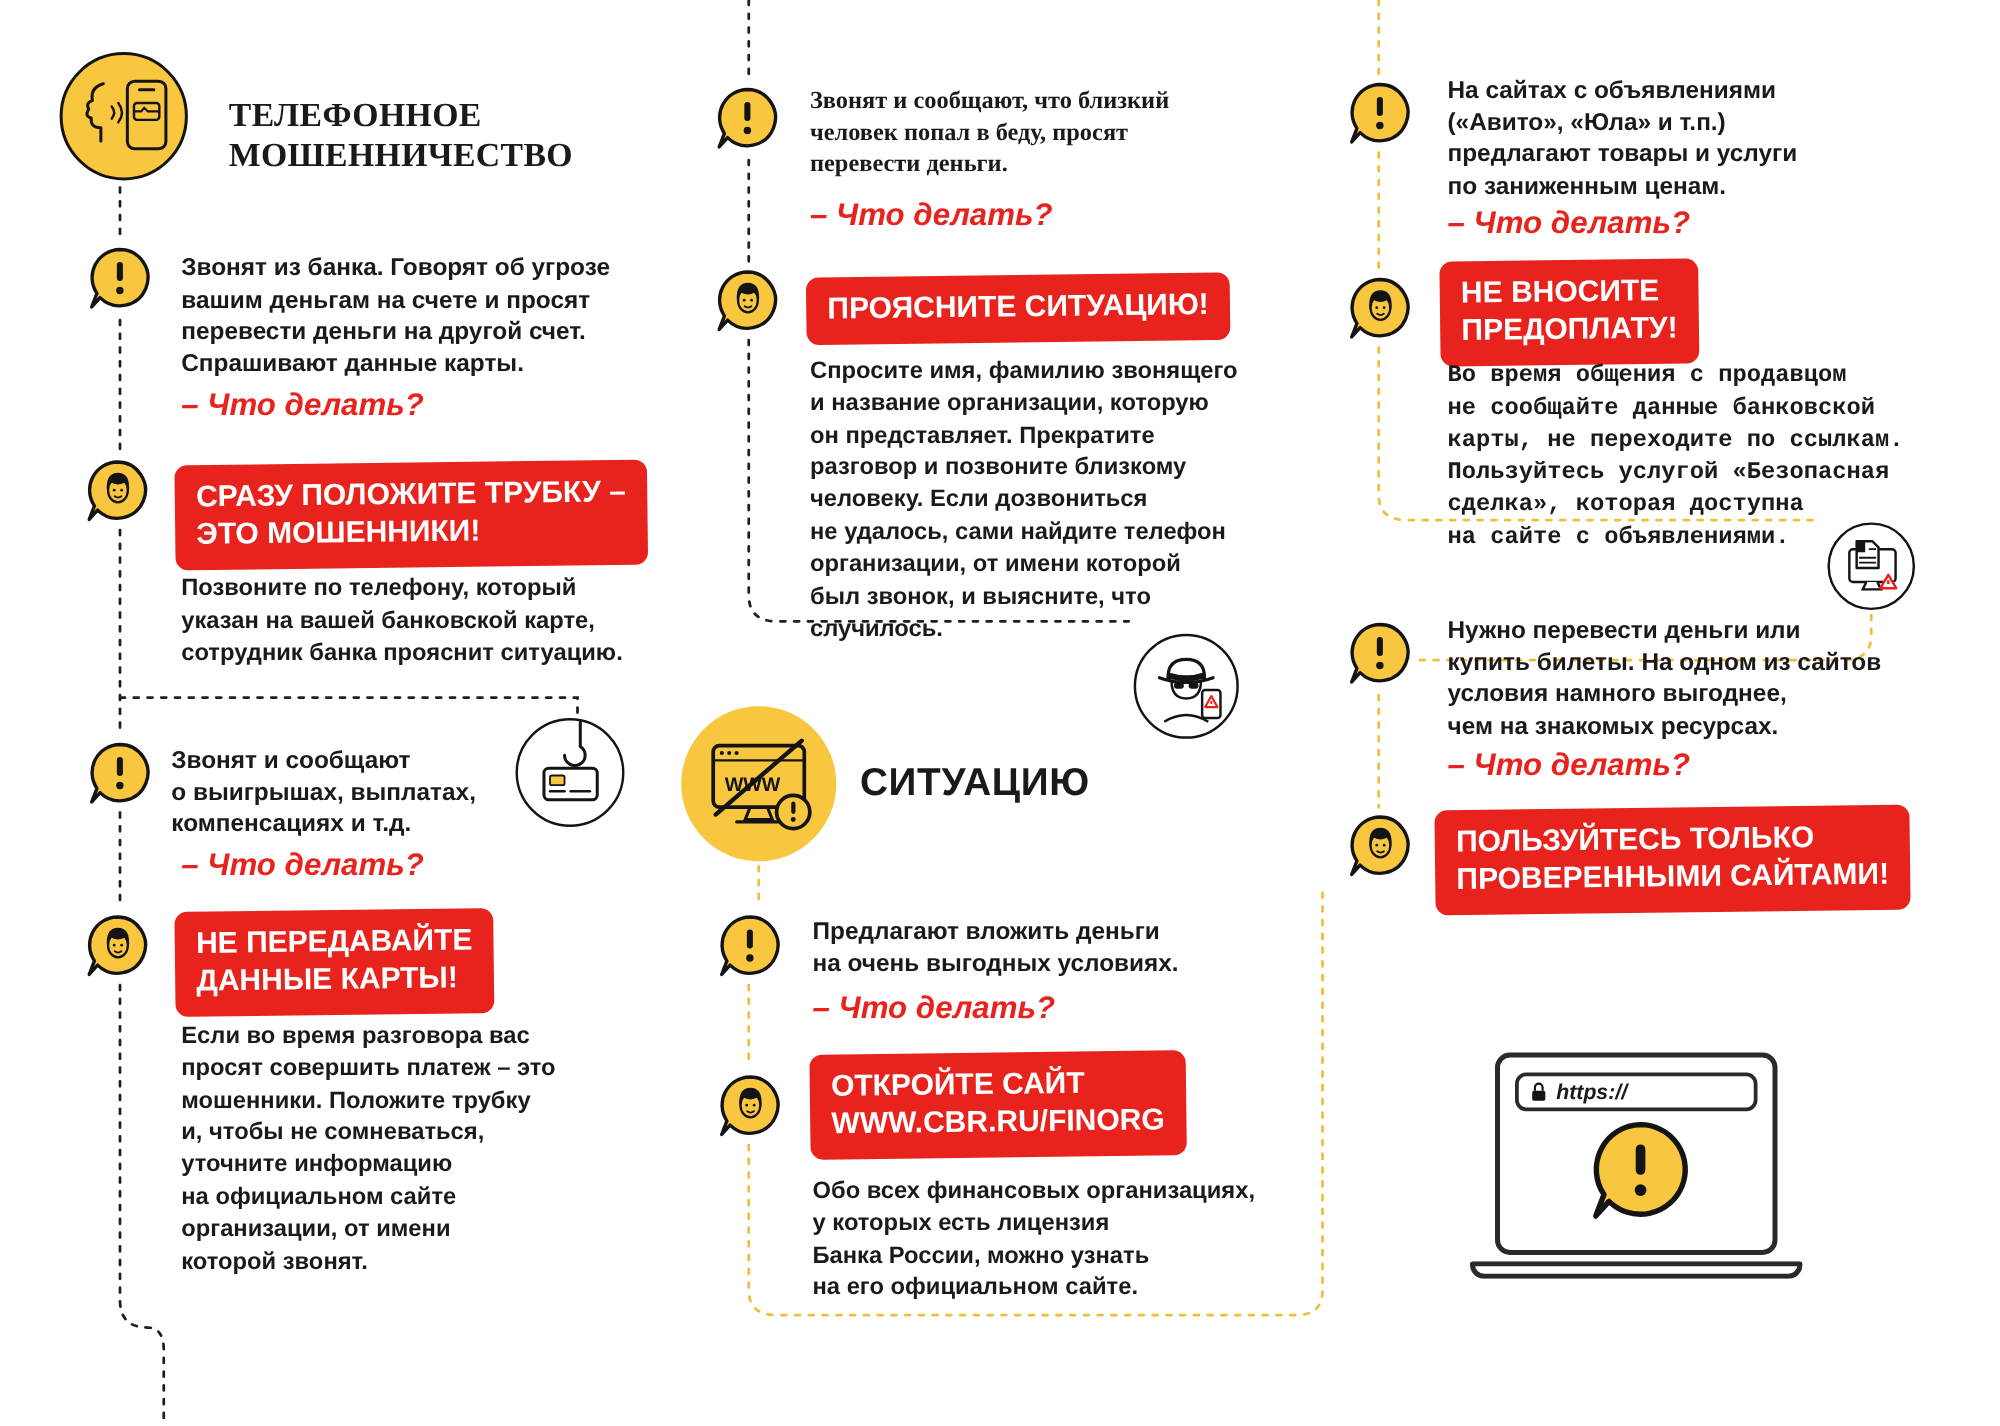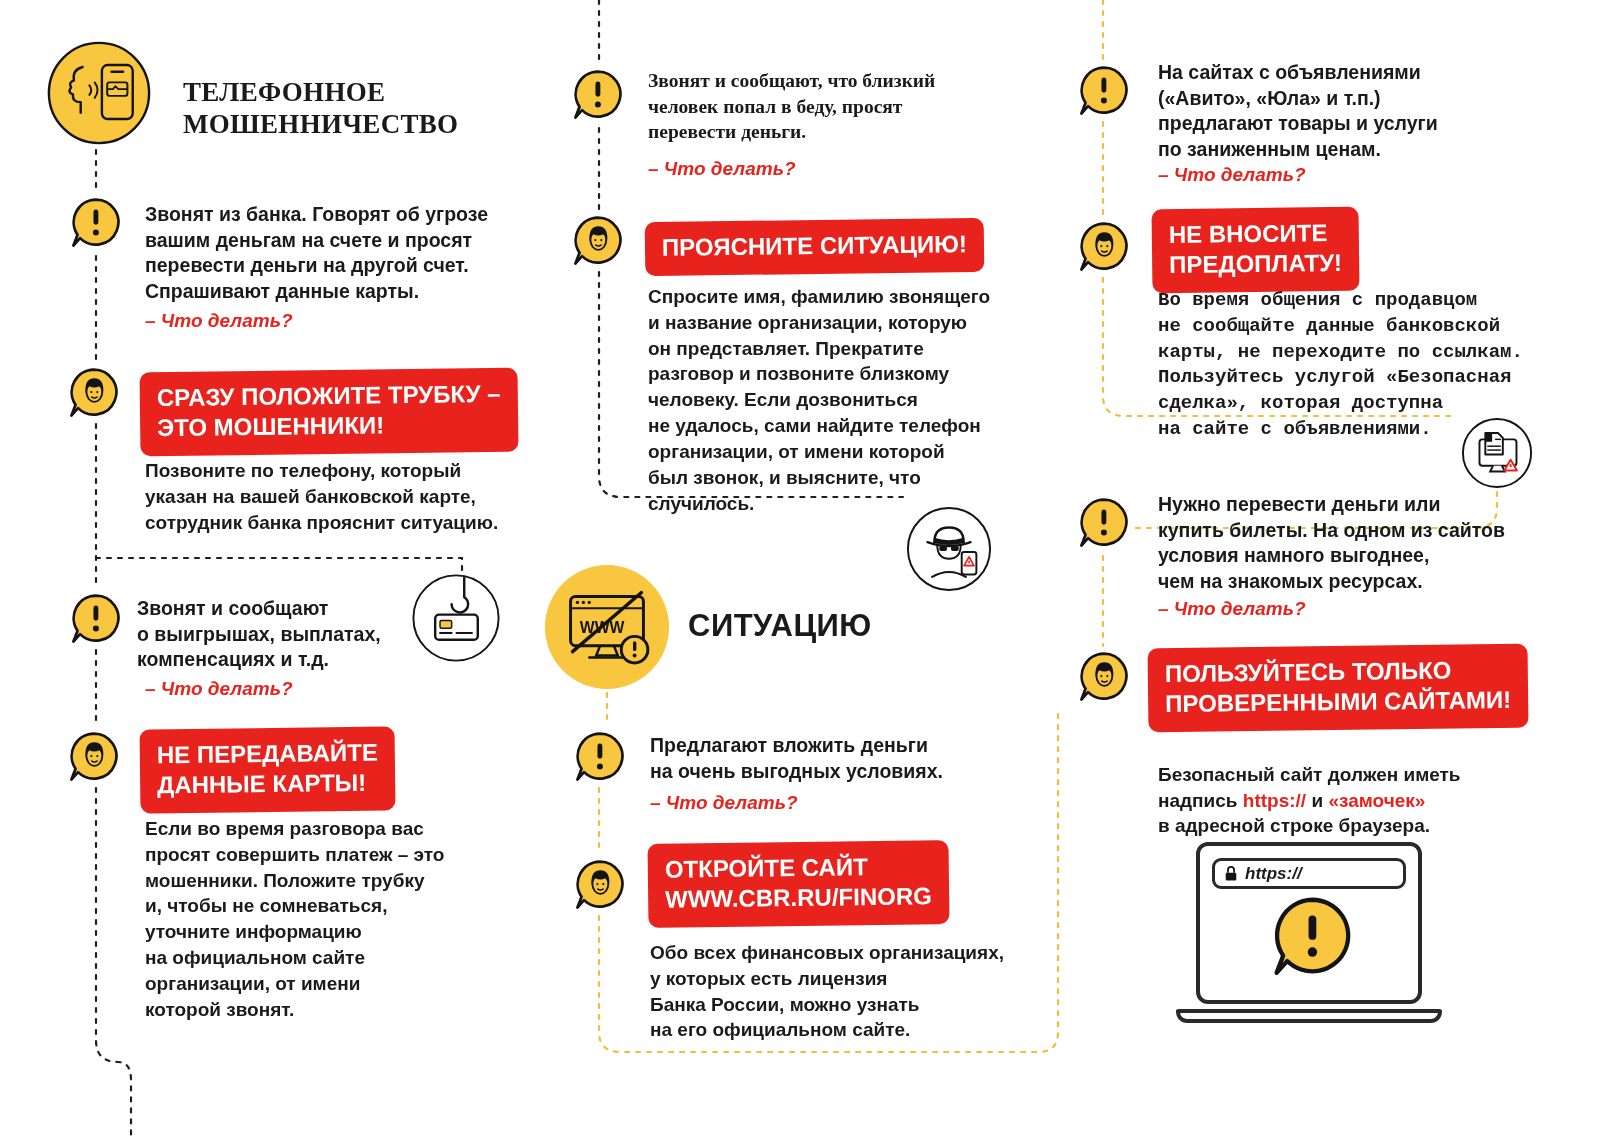--- a/index.html
+++ b/index.html
@@ -6,21 +6,21 @@
   html,body { background:#fff; }
   .canvas {
     position:relative; width:1600px; height:1141px; background:#ffffff;
     font-family:"Liberation Sans", sans-serif; color:#1a1a1a; overflow:hidden;
   }
   .abs { position:absolute; }
   .connectors { position:absolute; left:0; top:0; pointer-events:none; }
   .section-title { font-size:27px; font-weight:800; line-height:1.2; white-space:pre-line; letter-spacing:.3px;font-family:Liberation Serif, serif; }
   .internet-title { font-size:31px; font-weight:800; letter-spacing:.5px; }
   .warning { font-size:19.5px; font-weight:700; line-height:1.32; white-space:pre-line; }
-  .question { font-size:19px; font-weight:700; font-style:italic; color:#E8231D; white-space:pre-line; }
+  .question { font-size:25px; font-weight:700; font-style:italic; color:#E8231D; white-space:pre-line; }
   .advice { font-size:19px; font-weight:600; line-height:1.36; white-space:pre-line; }
   .advice .hl { color:#E8231D; font-weight:800; }
   .badge {
     background:#E8231D; color:#ffffff; font-weight:800; font-size:24px;
     padding:11px 17px 13px; border-radius:10px; line-height:1.24;
     white-space:pre-line; display:inline-block; transform:rotate(-0.7deg);
   }
   svg text { font-family:"Liberation Sans", sans-serif; }
   
   .laptop-screen { position:relative; width:226px; height:162px; border:4px solid #2a2a2a; border-radius:12px; background:#fff; }
@@ -275,25 +275,20 @@
 условия намного выгоднее,
 чем на знакомых ресурсах.</div>
   <div class="abs question" style="left:1158px; top:598px;">– Что делать?</div>
   <div class="abs" style="left:1076px; top:650px;">
     <svg width="54" height="54" viewBox="0 0 60 60">
         <use href="#sym-person"></use>
       </svg>
   </div>
   <div class="abs badge" style="left:1148px; top:646px;">ПОЛЬЗУЙТЕСЬ ТОЛЬКО
 ПРОВЕРЕННЫМИ САЙТАМИ!</div>
-  <div class="abs advice" style="left:1158px; top:736px; width:380px;">
-    <span>Безопасный сайт должен иметь
-надпись </span><span class="hl">https://</span><span> и </span><span class="hl">«замочек»</span><span>
-в адресной строке браузера.</span>
-  </div>
 
   <div class="abs" style="left:1196px; top:842px; width:290px; height:200px;">
     <div class="laptop-screen">
       <div class="addr-bar">
         <svg width="14" height="17" viewBox="0 0 16 18">
           <path d="M4.5 8 v-3 a3.5 3.5 0 0 1 7 0 v3" fill="none" stroke="#141414" stroke-width="2"></path>
           <rect x="2" y="8" width="12" height="9" rx="1.5" fill="#141414"></rect>
         </svg>
         <span class="addr-text">https://</span>
       </div>

